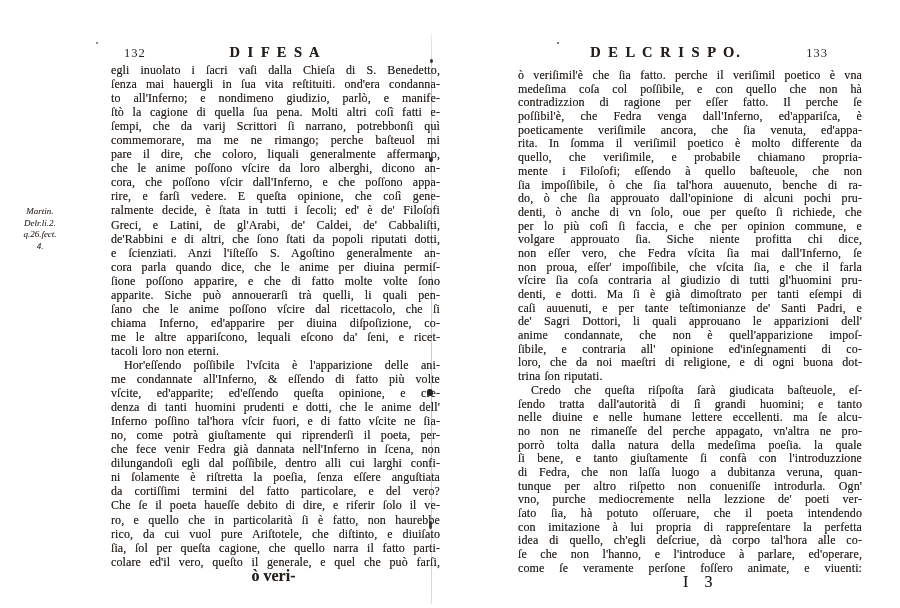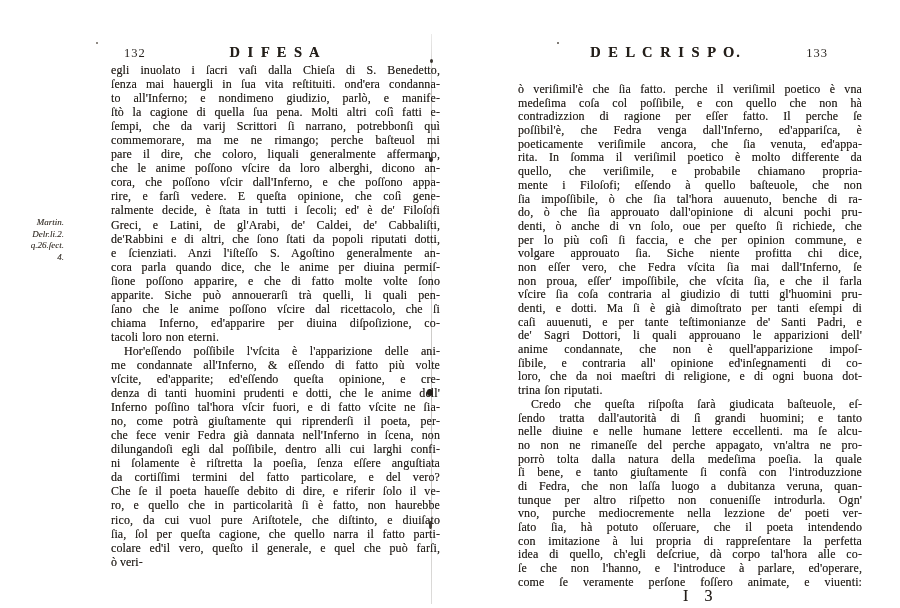--- a/index.html
+++ b/index.html
@@ -49,51 +49,51 @@
   }
   .page-right .runtitle { left: -24px; }
 
   .text-block {
     font-size: 12px;
     letter-spacing: 0.1px;
     word-spacing: 0.8px;
     text-shadow: 0 0 0.4px rgba(36,31,26,0.55);
   }
   .page-left  .text-block { margin-top: 2px;  line-height: 14.05px; }
-  .page-right .text-block { margin-top: 22px; line-height: 13.7px;  }
+  .page-right .text-block { margin-top: 8px; line-height: 13.7px;  }
 
   .bline {
     text-align: justify;
     text-align-last: justify;
     height: 14.05px; overflow: hidden; white-space: nowrap;
   }
   .page-right .bline { height: 13.7px; }
   .bline.indent { text-indent: 13px; }
   .bline.end { text-align-last: left; }
 
   .catchword-line {
-    text-align: left;
-    font-size: 12px; line-height: 14.05px;
+    text-align: center;
+    font-size: 16px; line-height: 14.05px;
     padding-right: 4px;
     text-shadow: 0 0 0.4px rgba(36,31,26,0.55);
+    font-weight: bold;
   }
   .sig-line {
     position: relative; height: 13.7px;
     font-size: 16px; line-height: 13.7px;
     text-shadow: 0 0 0.4px rgba(36,31,26,0.55);
   }
   .sig-mark  { position: absolute; left: 48%; letter-spacing: 6px; }
   .sig-catch { position: absolute; left: 66%; margin-top: 44px; }
 
   .margin-note {
     position: absolute; left: 16px; top: 206px; width: 48px;
     font-style: italic; font-size: 9px; line-height: 11.5px;
-    color: #3c362f; text-align: right;
+    color: #3c362f; text-align: center;
     text-shadow: 0 0 0.3px rgba(60,54,47,0.5);
-    margin-top: 11px;
   }
 </style>
 </head>
 <body>
 
 <div class="spread">
 
   <div class="gutter"></div>
   <div class="speck s1"></div>
   <div class="speck s2"></div>
@@ -127,20 +127,21 @@
         <div class="bline">rire, e farſi vedere. E queſta opinione, che coſì gene-</div>
         <div class="bline">ralmente decide, è ſtata in tutti i ſecoli; ed' è de' Filoſofi</div>
         <div class="bline">Greci, e Latini, de gl'Arabi, de' Caldei, de' Cabbaliſti,</div>
         <div class="bline">de'Rabbini e di altri, che ſono ſtati da popoli riputati dotti,</div>
         <div class="bline">e ſcienziati. Anzi l'iſteſſo S. Agoſtino generalmente an-</div>
         <div class="bline">cora parla quando dice, che le anime per diuina permiſ-</div>
         <div class="bline">ſione poſſono apparire, e che di fatto molte volte ſono</div>
         <div class="bline">apparite. Siche può annouerarſi trà quelli, li quali pen-</div>
         <div class="bline">ſano che le anime poſſono vſcire dal ricettacolo, che ſi</div>
         <div class="bline">chiama Inferno, ed'apparire per diuina diſpoſizione, co-</div>
+        <div class="bline">me le altre appariſcono, lequali eſcono da' ſeni, e ricet-</div>
         <div class="bline end">tacoli loro non eterni.</div>
         <div class="bline indent">Hor'eſſendo poſſibile l'vſcita è l'apparizione delle ani-</div>
         <div class="bline">me condannate all'Inferno, &amp; eſſendo di fatto più volte</div>
         <div class="bline">vſcite, ed'apparite; ed'eſſendo queſta opinione, e cre-</div>
         <div class="bline">denza di tanti huomini prudenti e dotti, che le anime dell'</div>
         <div class="bline">Inferno poſſino tal'hora vſcir fuori, e di fatto vſcite ne ſia-</div>
         <div class="bline">no, come potrà giuſtamente qui riprenderſi il poeta, per-</div>
         <div class="bline">che fece venir Fedra già dannata nell'Inferno in ſcena, non</div>
         <div class="bline">dilungandoſi egli dal poſſibile, dentro alli cui larghi confi-</div>
         <div class="bline">ni ſolamente è riſtretta la poeſia, ſenza eſſere anguſtiata</div>

